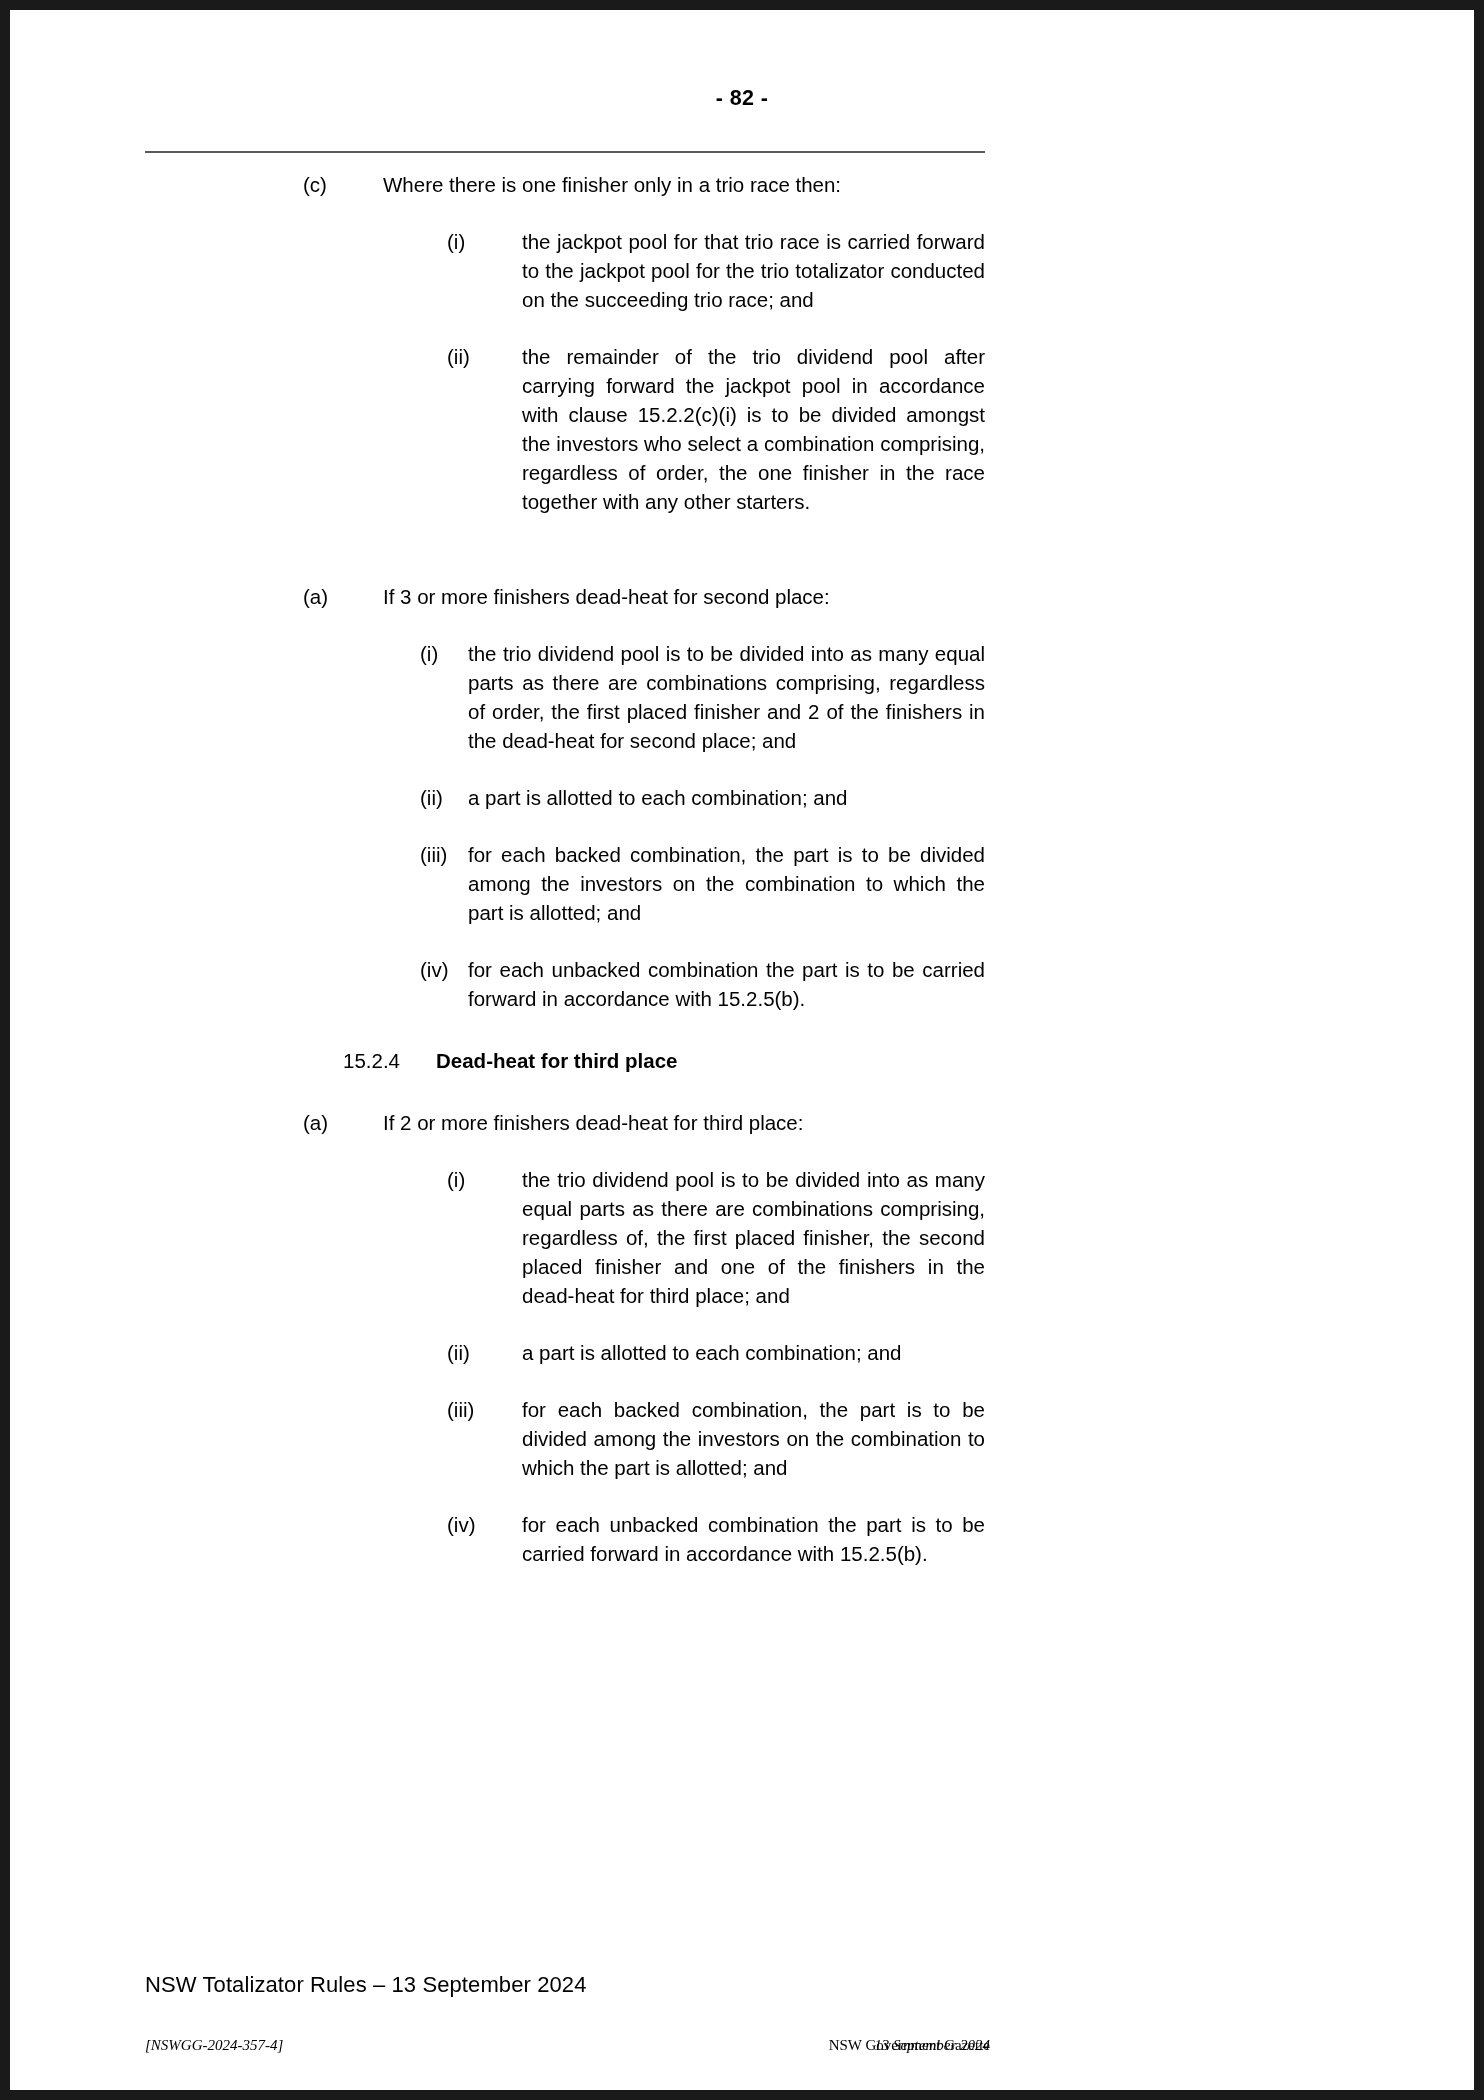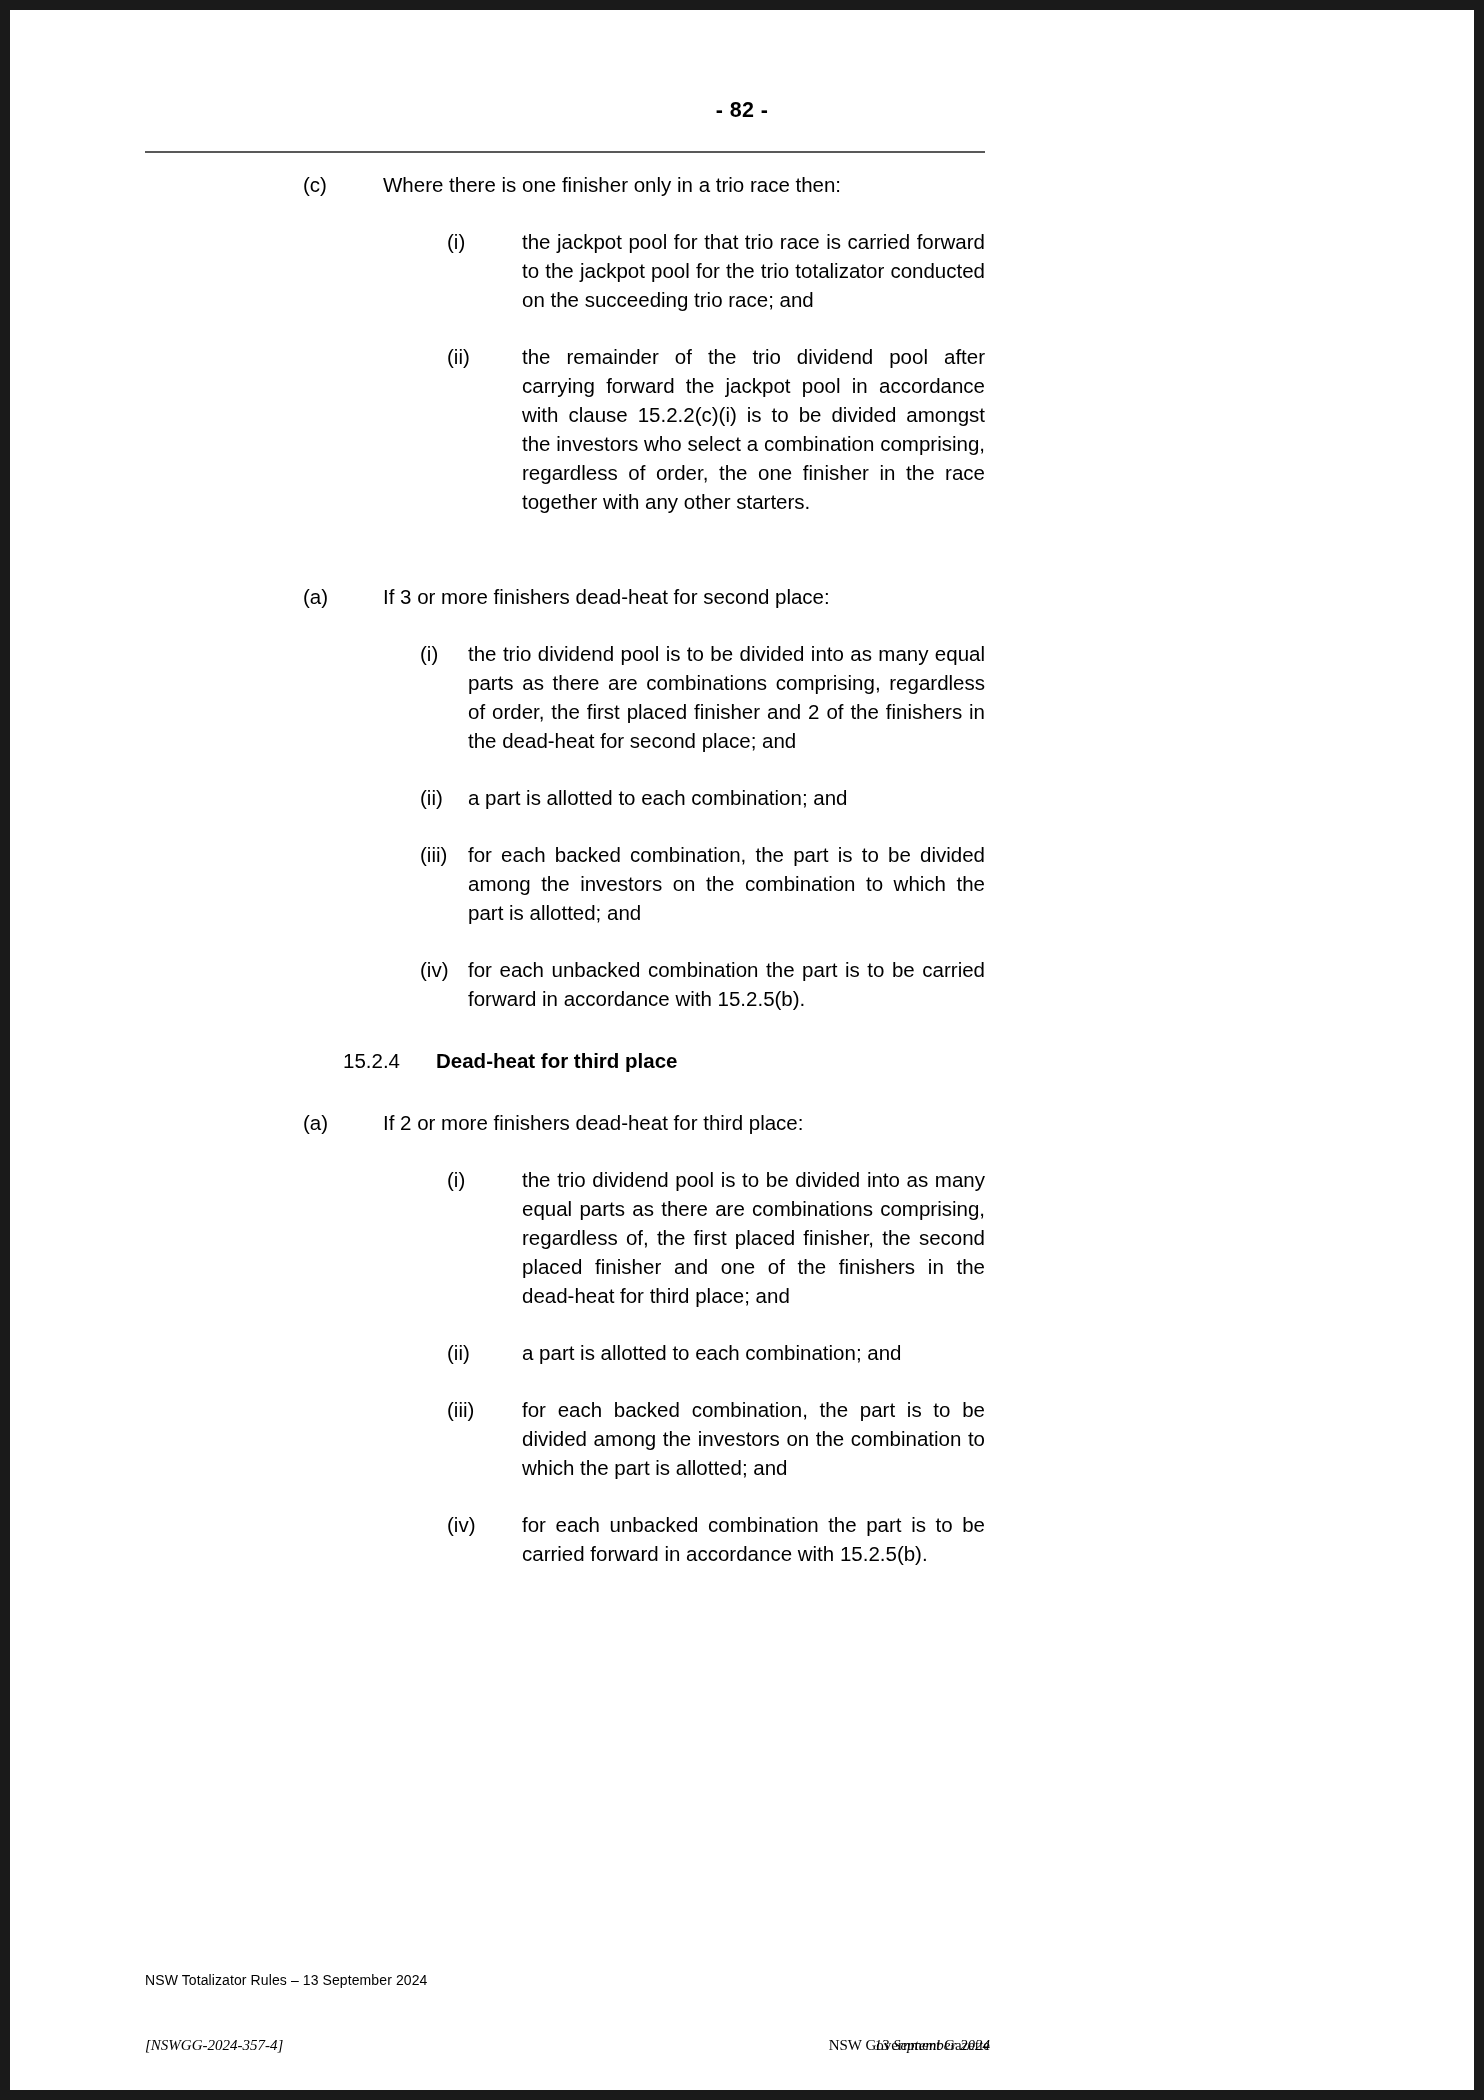--- a/index.html
+++ b/index.html
@@ -23,21 +23,21 @@
     background: #ffffff;
     position: relative;
     box-sizing: border-box;
     font-family: "Liberation Sans", sans-serif;
     color: #000000;
     overflow: hidden;
   }
   
   .page-number {
     position: absolute;
-    top: 88px;
+    top: 76px;
     left: 0;
     width: 1464px;
     text-align: center;
     font-size: 21.5px;
     font-weight: bold;
     letter-spacing: 0.4px;
   }
   .header-rule {
     position: absolute;
     top: 141px;
@@ -118,21 +118,21 @@
   }
   .heading .h-text.nojust { text-align: left; }
   .gap-md { height: 28px; }
   .gap-lg { height: 33px; }
 
   
   .doc-footer-title {
     position: absolute;
     left: 135px;
     top: 1962px;
-    font-size: 14px;
+    font-size: 22px;
     letter-spacing: 0.1px;
   }
   .gazette-line {
     position: absolute;
     left: 135px;
     top: 2027px;
     width: 845px;
     display: flex;
     justify-content: space-between;
     align-items: baseline;

